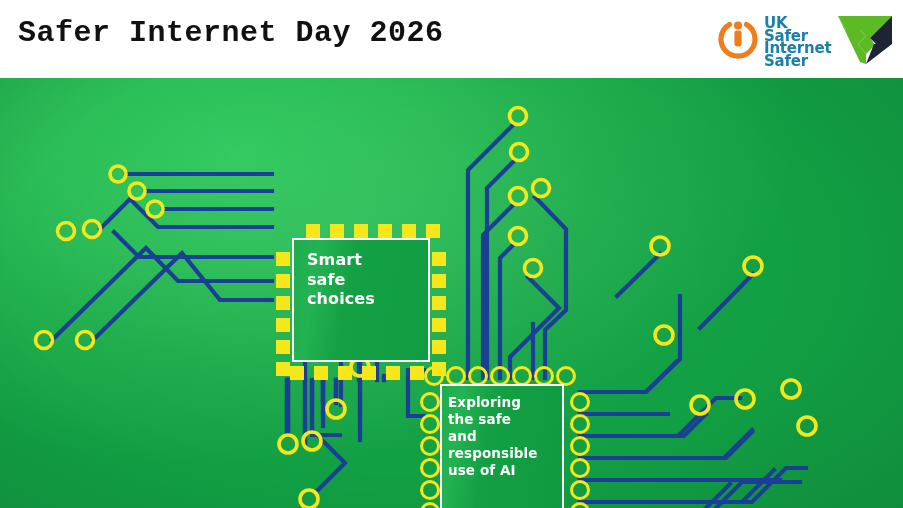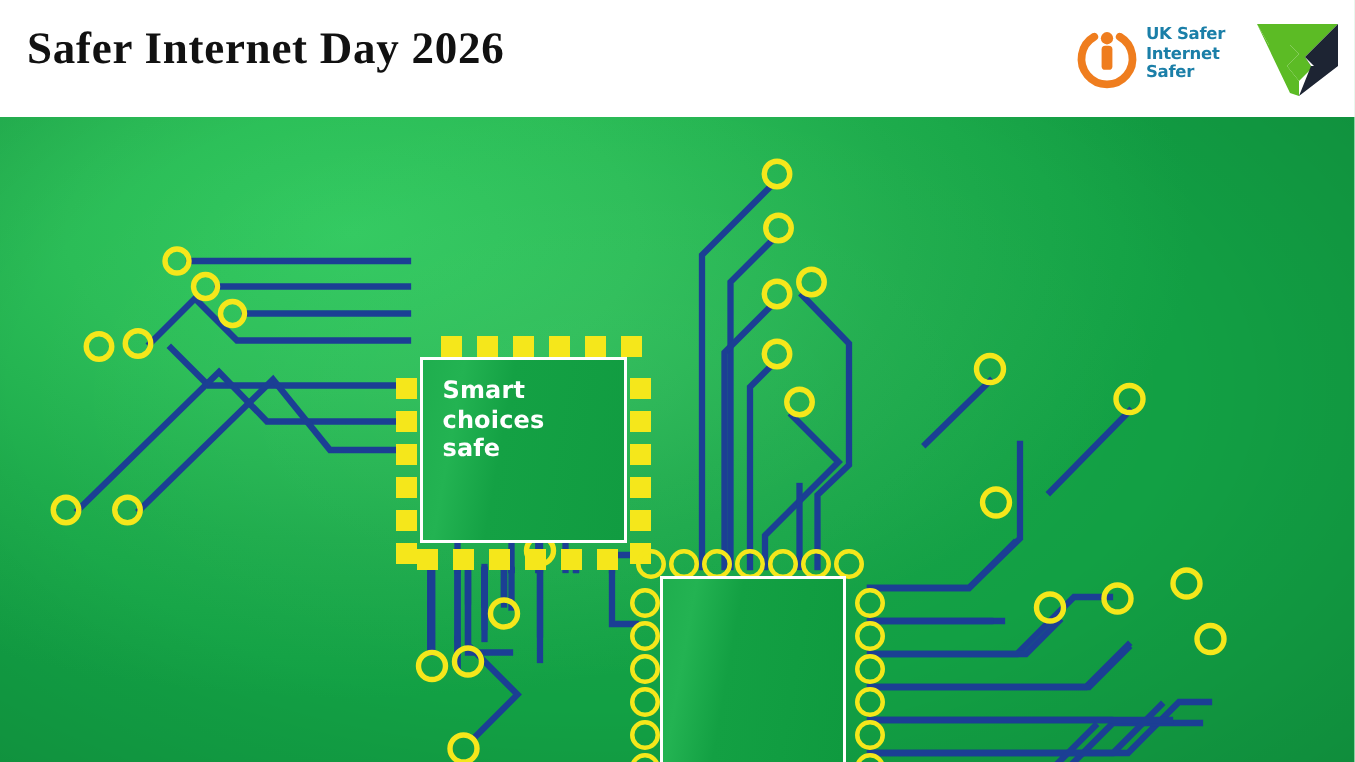--- a/index.html
+++ b/index.html
@@ -4,30 +4,30 @@
 <style>
   html,body{margin:0;padding:0;background:#fff;}
   body{width:903px;height:508px;overflow:hidden;font-family:"DejaVu Sans",sans-serif;}
 
   #slide{position:relative;width:903px;height:508px;overflow:hidden;background:#ffffff;}
 
   
   #header{position:absolute;left:0;top:0;width:903px;height:78px;background:#ffffff;}
   #page-title{
     position:absolute;left:18px;top:16px;
-    font-family:Liberation Serif, serif;
+    font-family:Liberation Mono, monospace;
     font-size:30px;font-weight:bold;color:#111111;
     letter-spacing:0.5px;white-space:nowrap;text-align:right;
   }
 
   
   #uksic-logo{position:absolute;left:716px;top:12px;width:108px;height:52px;}
   #uksic-mark{position:absolute;left:0;top:4px;width:44px;height:44px;}
   #uksic-text{position:absolute;left:48px;top:5px;width:62px;
-    font-family:"DejaVu Sans",sans-serif;font-size:11px;line-height:12.6px;
+    font-family:"DejaVu Sans",sans-serif;font-size:15px;line-height:12.6px;
     font-weight:bold;color:#1b7fa8;letter-spacing:-0.2px;}
   #uksic-text span{display:block;}
 
   
   #partner-logo{position:absolute;left:836px;top:10px;width:58px;height:56px;}
 
   
   #board{position:absolute;left:0;top:78px;width:903px;height:430px;overflow:hidden;
     background:#16a84a;}
   #board-bg{position:absolute;inset:0;
@@ -35,21 +35,21 @@
       radial-gradient(ellipse 62% 72% at 26% 18%, #31c95f 0%, #2bbd57 34%, #1eac4c 66%, #12a044 100%),
       linear-gradient(135deg,#2ec45c 0%,#15a447 100%);
   }
   #board-vig{position:absolute;inset:0;
     background:radial-gradient(ellipse 78% 90% at 44% 42%, rgba(255,255,255,0.05) 0%, rgba(0,0,0,0) 55%, rgba(0,0,0,0.13) 100%);
   }
   #traces{position:absolute;left:0;top:0;width:903px;height:430px;}
 
   
   .chip{position:absolute;}
-  #chip-smart{left:264px;top:146px;width:170px;height:152px;}
+  #chip-smart{left:276px;top:146px;width:170px;height:152px;}
   #chip-smart-body{position:absolute;left:16px;top:14px;width:138px;height:124px;
     background:linear-gradient(100deg,#1fae4e 0%,#23b352 18%,#14a144 40%,#119c41 100%);
     border:2.5px solid #ffffff;box-sizing:border-box;}
   #chip-smart-text{position:absolute;left:31px;top:26px;width:120px;
     font-family:"DejaVu Sans",sans-serif;font-size:16px;line-height:19.5px;
     font-weight:bold;color:#ffffff;letter-spacing:0.1px;}
   #chip-smart-text span{display:block;}
 
   
   #chip-ai{left:420px;top:288px;width:164px;height:168px;}
@@ -237,22 +237,22 @@
       <div class="pin-sq" style="left:14px;top:142px;width:14px;height:14px"></div>
       <div class="pin-sq" style="left:38px;top:142px;width:14px;height:14px"></div>
       <div class="pin-sq" style="left:62px;top:142px;width:14px;height:14px"></div>
       <div class="pin-sq" style="left:86px;top:142px;width:14px;height:14px"></div>
       <div class="pin-sq" style="left:110px;top:142px;width:14px;height:14px"></div>
       <div class="pin-sq" style="left:134px;top:142px;width:14px;height:14px"></div>
 
       <div id="chip-smart-body"></div>
       <div id="chip-smart-text">
         <span>Smart</span>
+        <span>safe</span>
         <span>choices</span>
-        <span>safe</span>
       </div>
     </div>
 
     <div class="chip" id="chip-ai">
 
       <div class="pin-ring" style="left:26px;top:0;width:14px;height:14px"></div>
       <div class="pin-ring" style="left:48px;top:0;width:14px;height:14px"></div>
       <div class="pin-ring" style="left:70px;top:0;width:14px;height:14px"></div>
       <div class="pin-ring" style="left:92px;top:0;width:14px;height:14px"></div>
       <div class="pin-ring" style="left:114px;top:0;width:14px;height:14px"></div>
@@ -267,16 +267,23 @@
       <div class="pin-ring" style="left:0;top:136px;width:14px;height:14px"></div>
 
       <div class="pin-ring" style="left:150px;top:26px;width:14px;height:14px"></div>
       <div class="pin-ring" style="left:150px;top:48px;width:14px;height:14px"></div>
       <div class="pin-ring" style="left:150px;top:70px;width:14px;height:14px"></div>
       <div class="pin-ring" style="left:150px;top:92px;width:14px;height:14px"></div>
       <div class="pin-ring" style="left:150px;top:114px;width:14px;height:14px"></div>
       <div class="pin-ring" style="left:150px;top:136px;width:14px;height:14px"></div>
 
       <div id="chip-ai-body"></div>
+      <div id="chip-ai-text">
+        <span>Exploring</span>
+        <span>the safe</span>
+        <span>and</span>
+        <span>responsible</span>
+        <span>use of AI</span>
+      </div>
     </div>
 
   </div>
 </div>
 
 </body></html>

